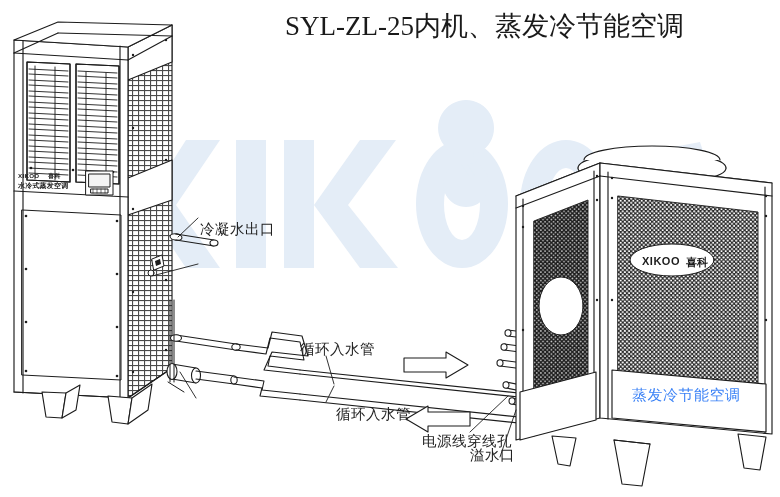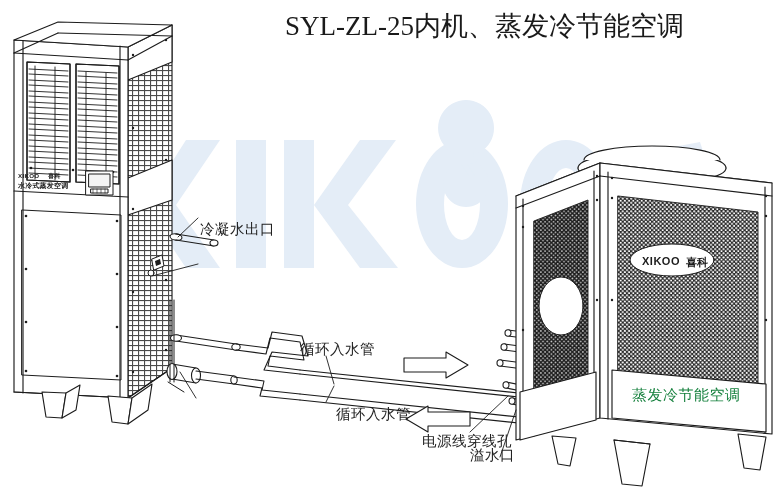--- a/index.html
+++ b/index.html
@@ -35,21 +35,21 @@
     letter-spacing:0.5px;
   }
   #lbl-condensate{left:200px; top:220px;text-align:center;}
   #lbl-powerhole{left:200px; top:251px;}
   #lbl-prefilter{left:170px; top:400px;}
   #lbl-returnpipe{left:300px; top:340px;}
   #lbl-inletpipe{left:292px; top:405px;margin-left:44px;}
   #lbl-tapwater{left:422px; top:432px;}
   #lbl-overflow{left:470px; top:446px;}
   #lbl-outdoorname{
-    left:632px; top:386px; font-size:15px; color:#15803d;
+    left:632px; top:386px; font-size:15px; color:#3b82f6;
   }
   #wm{
     position:absolute;left:0;top:0;width:780px;height:497px;
     pointer-events:none;
   }
 </style>
 </head>
 <body>
 
 <div id="stage">

